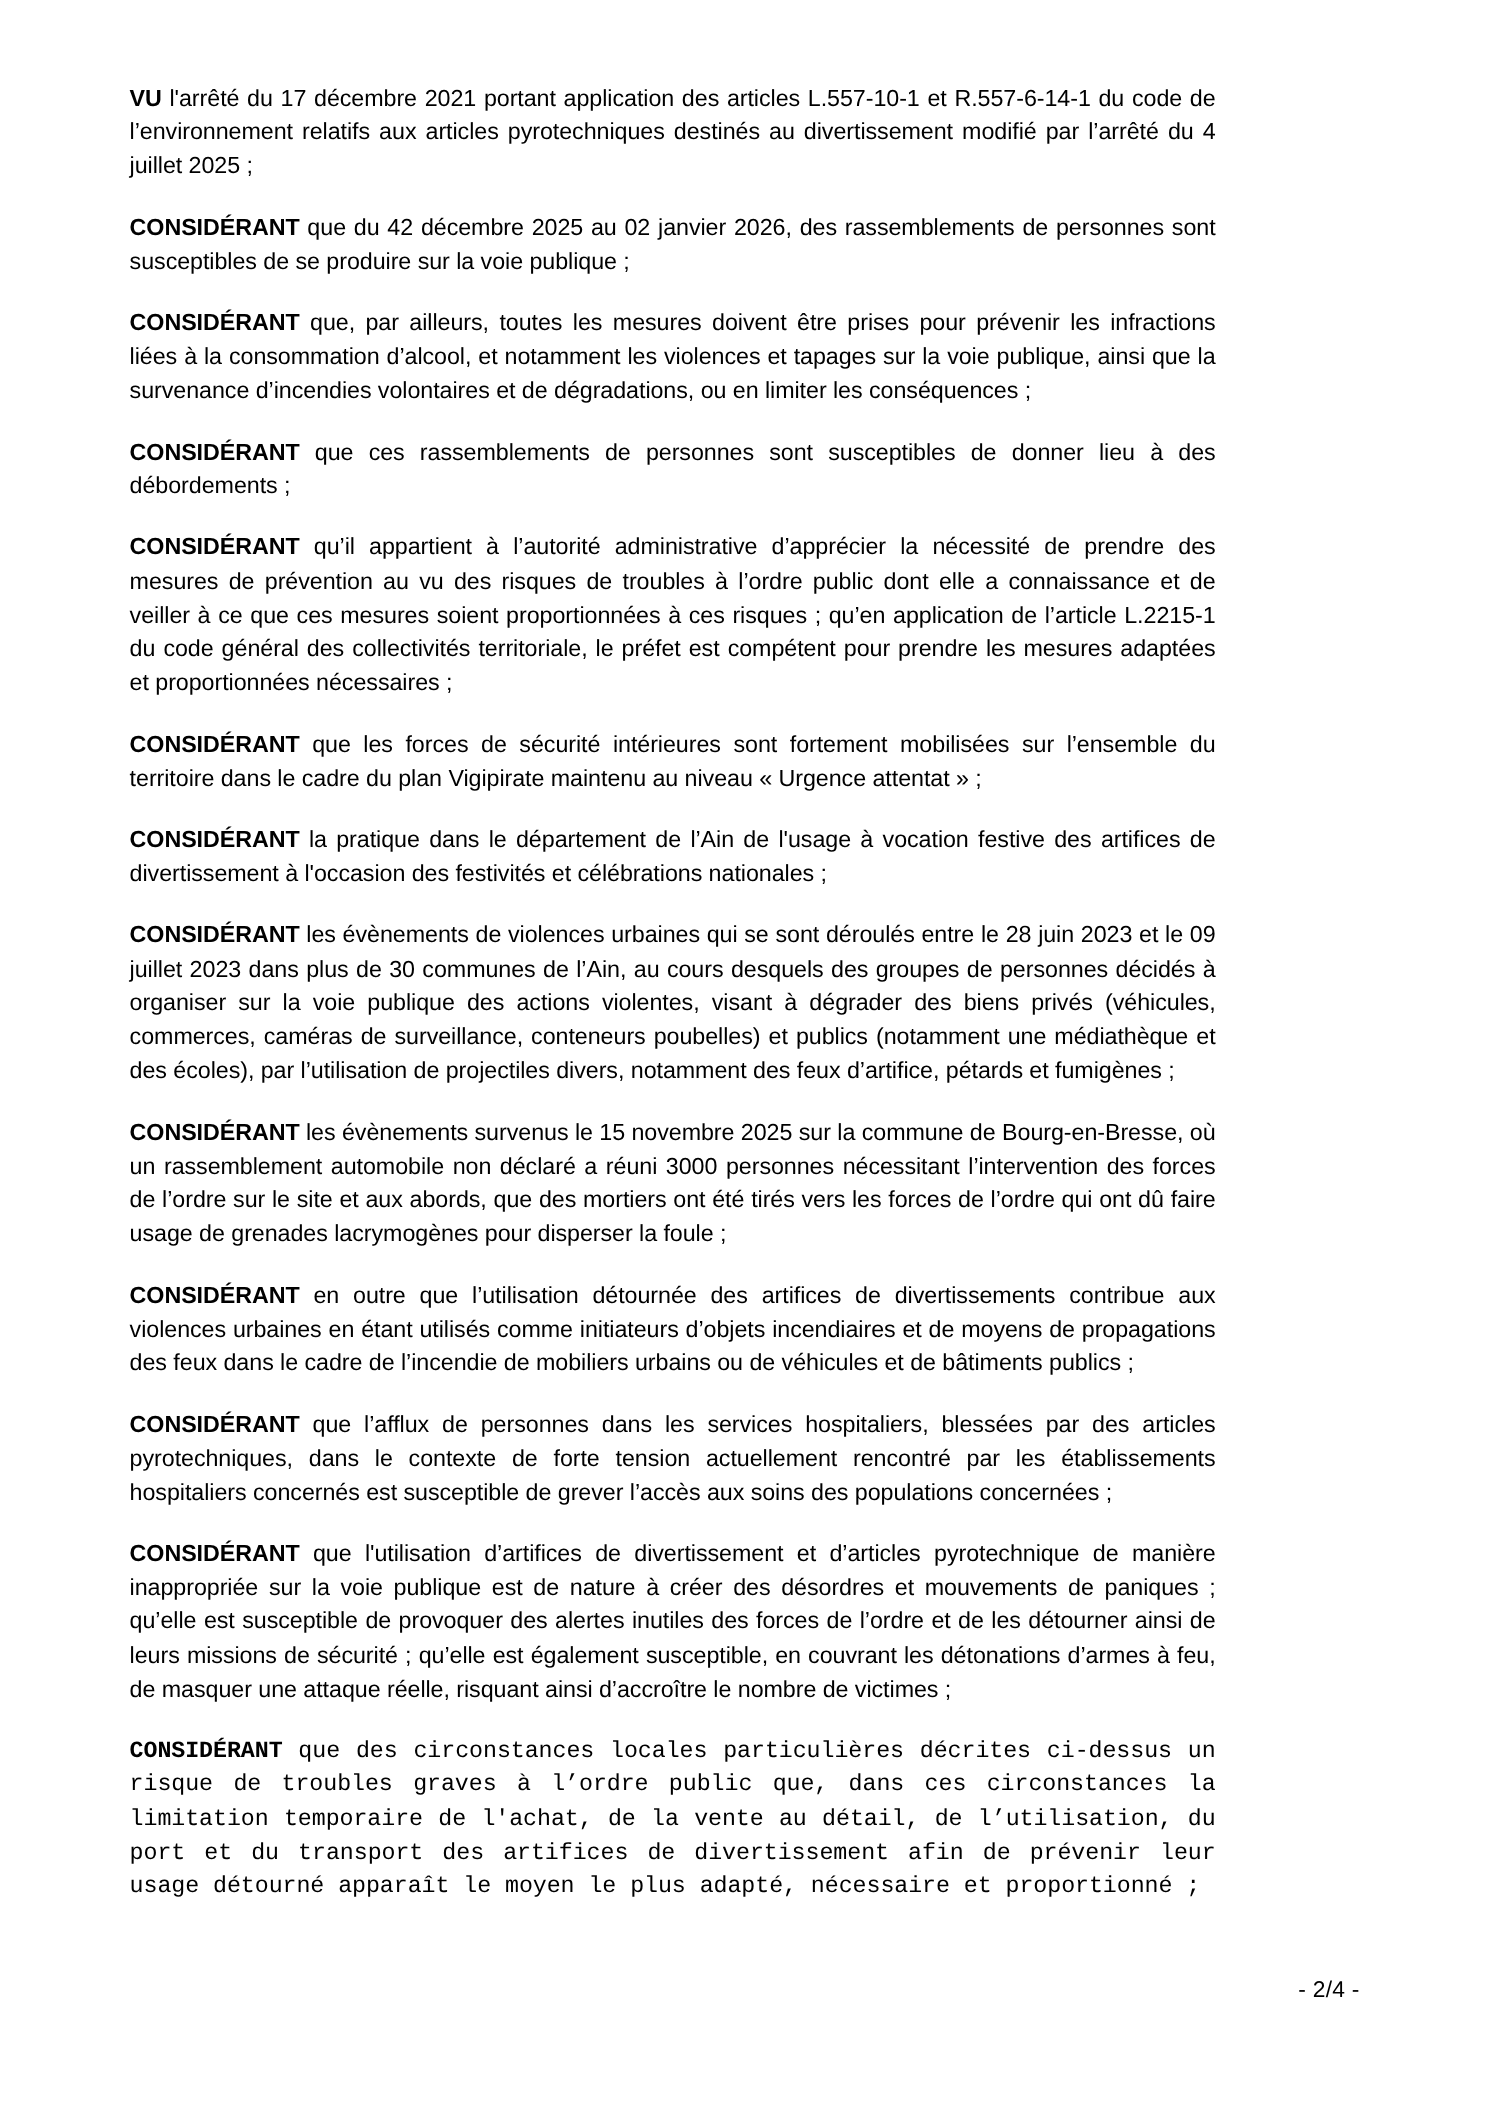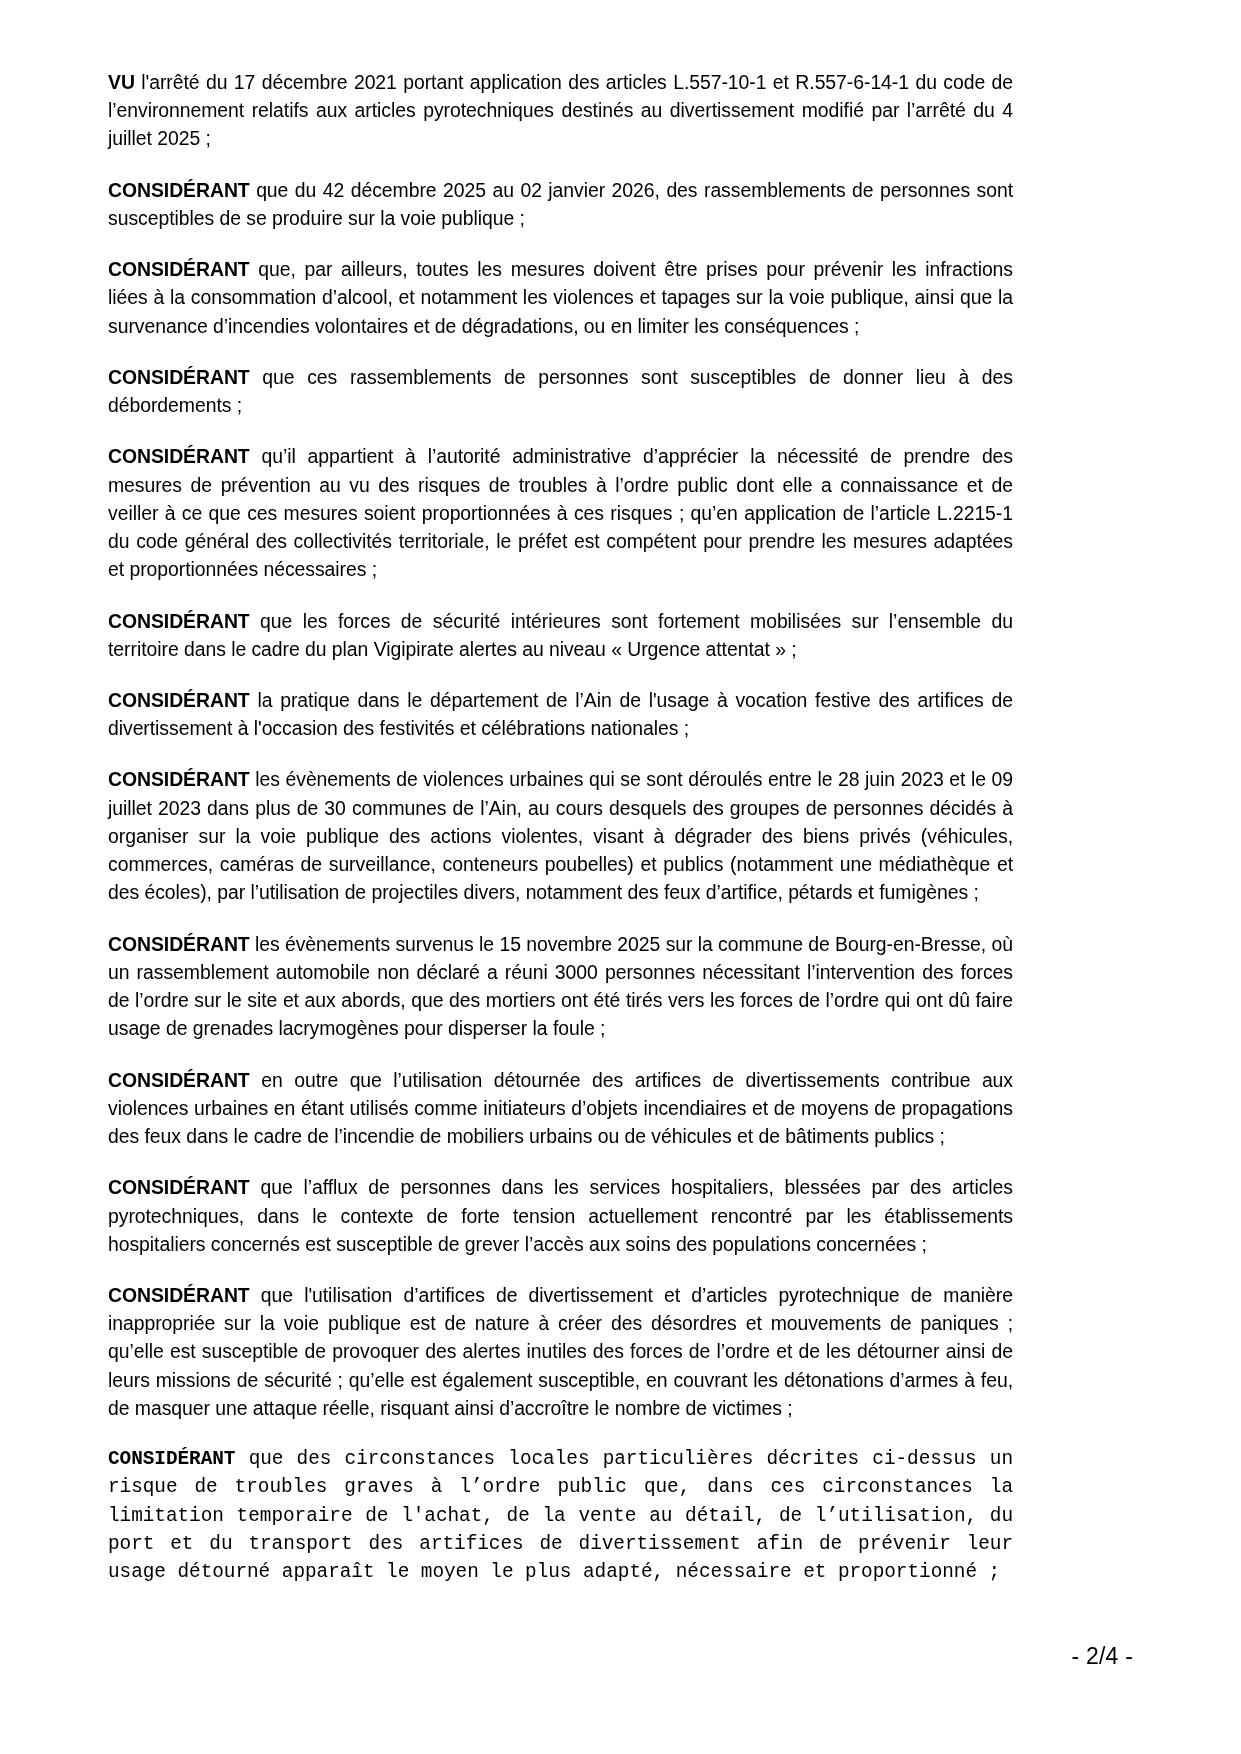--- a/index.html
+++ b/index.html
@@ -40,21 +40,21 @@
     margin-bottom: 0;
     font-family: Liberation Mono, monospace;
   }
   .lead {
     font-weight: bold;
   }
   .footer {
     position: absolute;
     right: 108px;
     bottom: 82px;
-    font-size: 23px;
+    font-size: 19px;
     line-height: 1.3;
     text-align: right;
     letter-spacing: 0.2px;
   }
 </style>
 </head>
 <body>
 
 <div class="page">
 
@@ -74,21 +74,21 @@
 
     <p class="para">
       <span class="lead">CONSIDÉRANT</span><span> que ces rassemblements de personnes sont susceptibles de donner lieu à des débordements ;</span>
     </p>
 
     <p class="para">
       <span class="lead">CONSIDÉRANT</span><span> qu’il appartient à l’autorité administrative d’apprécier la nécessité de prendre des mesures de prévention au vu des risques de troubles à l’ordre public dont elle a connaissance et de veiller à ce que ces mesures soient proportionnées à ces risques ; qu’en application de l’article L.2215-1 du code général des collectivités territoriale, le préfet est compétent pour prendre les mesures adaptées et proportionnées nécessaires ;</span>
     </p>
 
     <p class="para">
-      <span class="lead">CONSIDÉRANT</span><span> que les forces de sécurité intérieures sont fortement mobilisées sur l’ensemble du territoire dans le cadre du plan Vigipirate alertes au niveau « Urgence attentat » ;</span>
+      <span class="lead">CONSIDÉRANT</span><span> que les forces de sécurité intérieures sont fortement mobilisées sur l’ensemble du territoire dans le cadre du plan Vigipirate maintenu au niveau « Urgence attentat » ;</span>
     </p>
 
     <p class="para">
       <span class="lead">CONSIDÉRANT</span><span> la pratique dans le département de l’Ain de l'usage à vocation festive des artifices de divertissement à l'occasion des festivités et célébrations nationales ;</span>
     </p>
 
     <p class="para">
       <span class="lead">CONSIDÉRANT</span><span> les évènements de violences urbaines qui se sont déroulés entre le 28 juin 2023 et le 09 juillet 2023 dans plus de 30 communes de l’Ain, au cours desquels des groupes de personnes décidés à organiser sur la voie publique des actions violentes, visant à dégrader des biens privés (véhicules, commerces, caméras de surveillance, conteneurs poubelles) et publics (notamment une médiathèque et des écoles), par l’utilisation de projectiles divers, notamment des feux d’artifice, pétards et fumigènes ;</span>
     </p>
 

